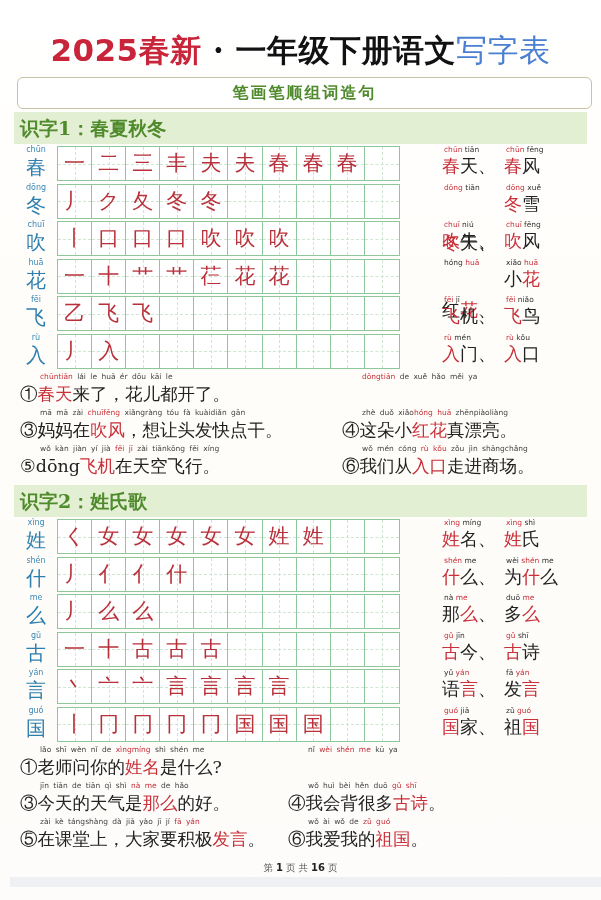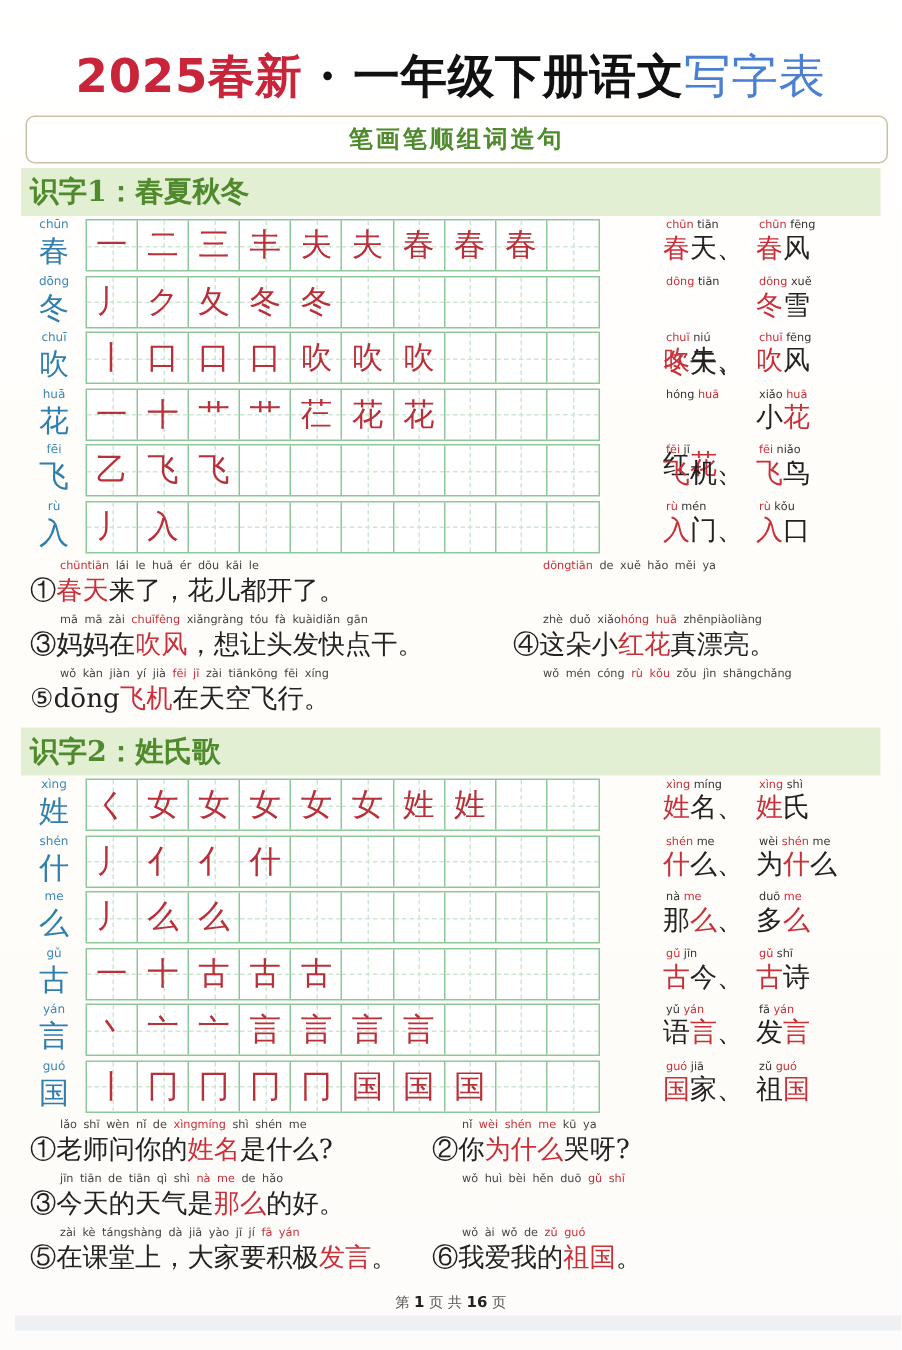--- a/index.html
+++ b/index.html
@@ -227,20 +227,21 @@
       <div class="sentence" style="left:342px;top:408px;width:260px;">
         <div class="sent-py"><span>zhè  duǒ xiǎo</span><span class="red">hóng huā</span><span> zhēnpiàoliàng</span></div>
         <div class="sent-ch"><span>④</span><span>这朵小</span><span class="red">红花</span><span>真漂亮。</span></div>
       </div>
       <div class="sentence" style="left:20px;top:444px;width:320px;">
         <div class="sent-py"><span>wǒ kàn jiàn yí  jià </span><span class="red">fēi  jī</span><span>  zài tiānkōng fēi xíng</span></div>
         <div class="sent-ch"><span>⑤</span><span>dōng</span><span class="red">飞机</span><span>在天空飞行。</span></div>
       </div>
       <div class="sentence" style="left:342px;top:444px;width:260px;">
         <div class="sent-py"><span>wǒ  mén cóng </span><span class="red">rù  kǒu</span><span>  zǒu  jìn shāngchǎng</span></div>
+        <div class="sent-ch"><span>⑥</span><span>我们从</span><span class="red">入口</span><span>走进商场。</span></div>
       </div>
     </div>
 
   <div class="lesson-bar" style="top:485px;">识字2：姓氏歌</div>
   <div id="lesson1-rows">
       <div class="char-row" style="top:518px;">
         <div class="char-label">
           <span class="py">xìng</span>
           <span class="ch">姓</span>
         </div>
@@ -386,28 +387,28 @@
         <div class="word-ch" style="left:66px;"><span>祖</span><span class="red">国</span></div>
       </div>
     </div>
   <div id="lesson1-sents">
       <div class="sentence" style="left:20px;top:745px;width:320px;">
         <div class="sent-py"><span>lǎo  shī  wèn  nǐ   de </span><span class="red">xìngmíng</span><span> shì shén me</span></div>
         <div class="sent-ch"><span>①</span><span>老师问你的</span><span class="red">姓名</span><span>是什么?</span></div>
       </div>
       <div class="sentence" style="left:288px;top:745px;width:260px;">
         <div class="sent-py"><span>nǐ  </span><span class="red">wèi shén me</span><span>  kū   ya</span></div>
-        <div class="sent-ch"><span>②</span><span>你</span><span class="red">为什么</span><span>哭呀?</span></div>
       </div>
       <div class="sentence" style="left:20px;top:781px;width:320px;">
         <div class="sent-py"><span>jīn tiān  de  tiān  qì   shì  </span><span class="red">nà  me</span><span>  de  hǎo</span></div>
         <div class="sent-ch"><span>③</span><span>今天的天气是</span><span class="red">那么</span><span>的好。</span></div>
       </div>
       <div class="sentence" style="left:288px;top:781px;width:260px;">
         <div class="sent-py"><span>wǒ  huì  bèi  hěn  duō  </span><span class="red">gǔ  shī</span></div>
+        <div class="sent-ch"><span>④</span><span>我会背很多</span><span class="red">古诗</span><span>。</span></div>
       </div>
       <div class="sentence" style="left:20px;top:817px;width:320px;">
         <div class="sent-py"><span>zài  kè  tángshàng     dà  jiā  yào  jī   jí   </span><span class="red">fā  yán</span></div>
         <div class="sent-ch"><span>⑤</span><span>在课堂上，大家要积极</span><span class="red">发言</span><span>。</span></div>
       </div>
       <div class="sentence" style="left:288px;top:817px;width:260px;">
         <div class="sent-py"><span>wǒ   ài   wǒ  de  </span><span class="red">zǔ  guó</span></div>
         <div class="sent-ch"><span>⑥</span><span>我爱我的</span><span class="red">祖国</span><span>。</span></div>
       </div>
     </div>

